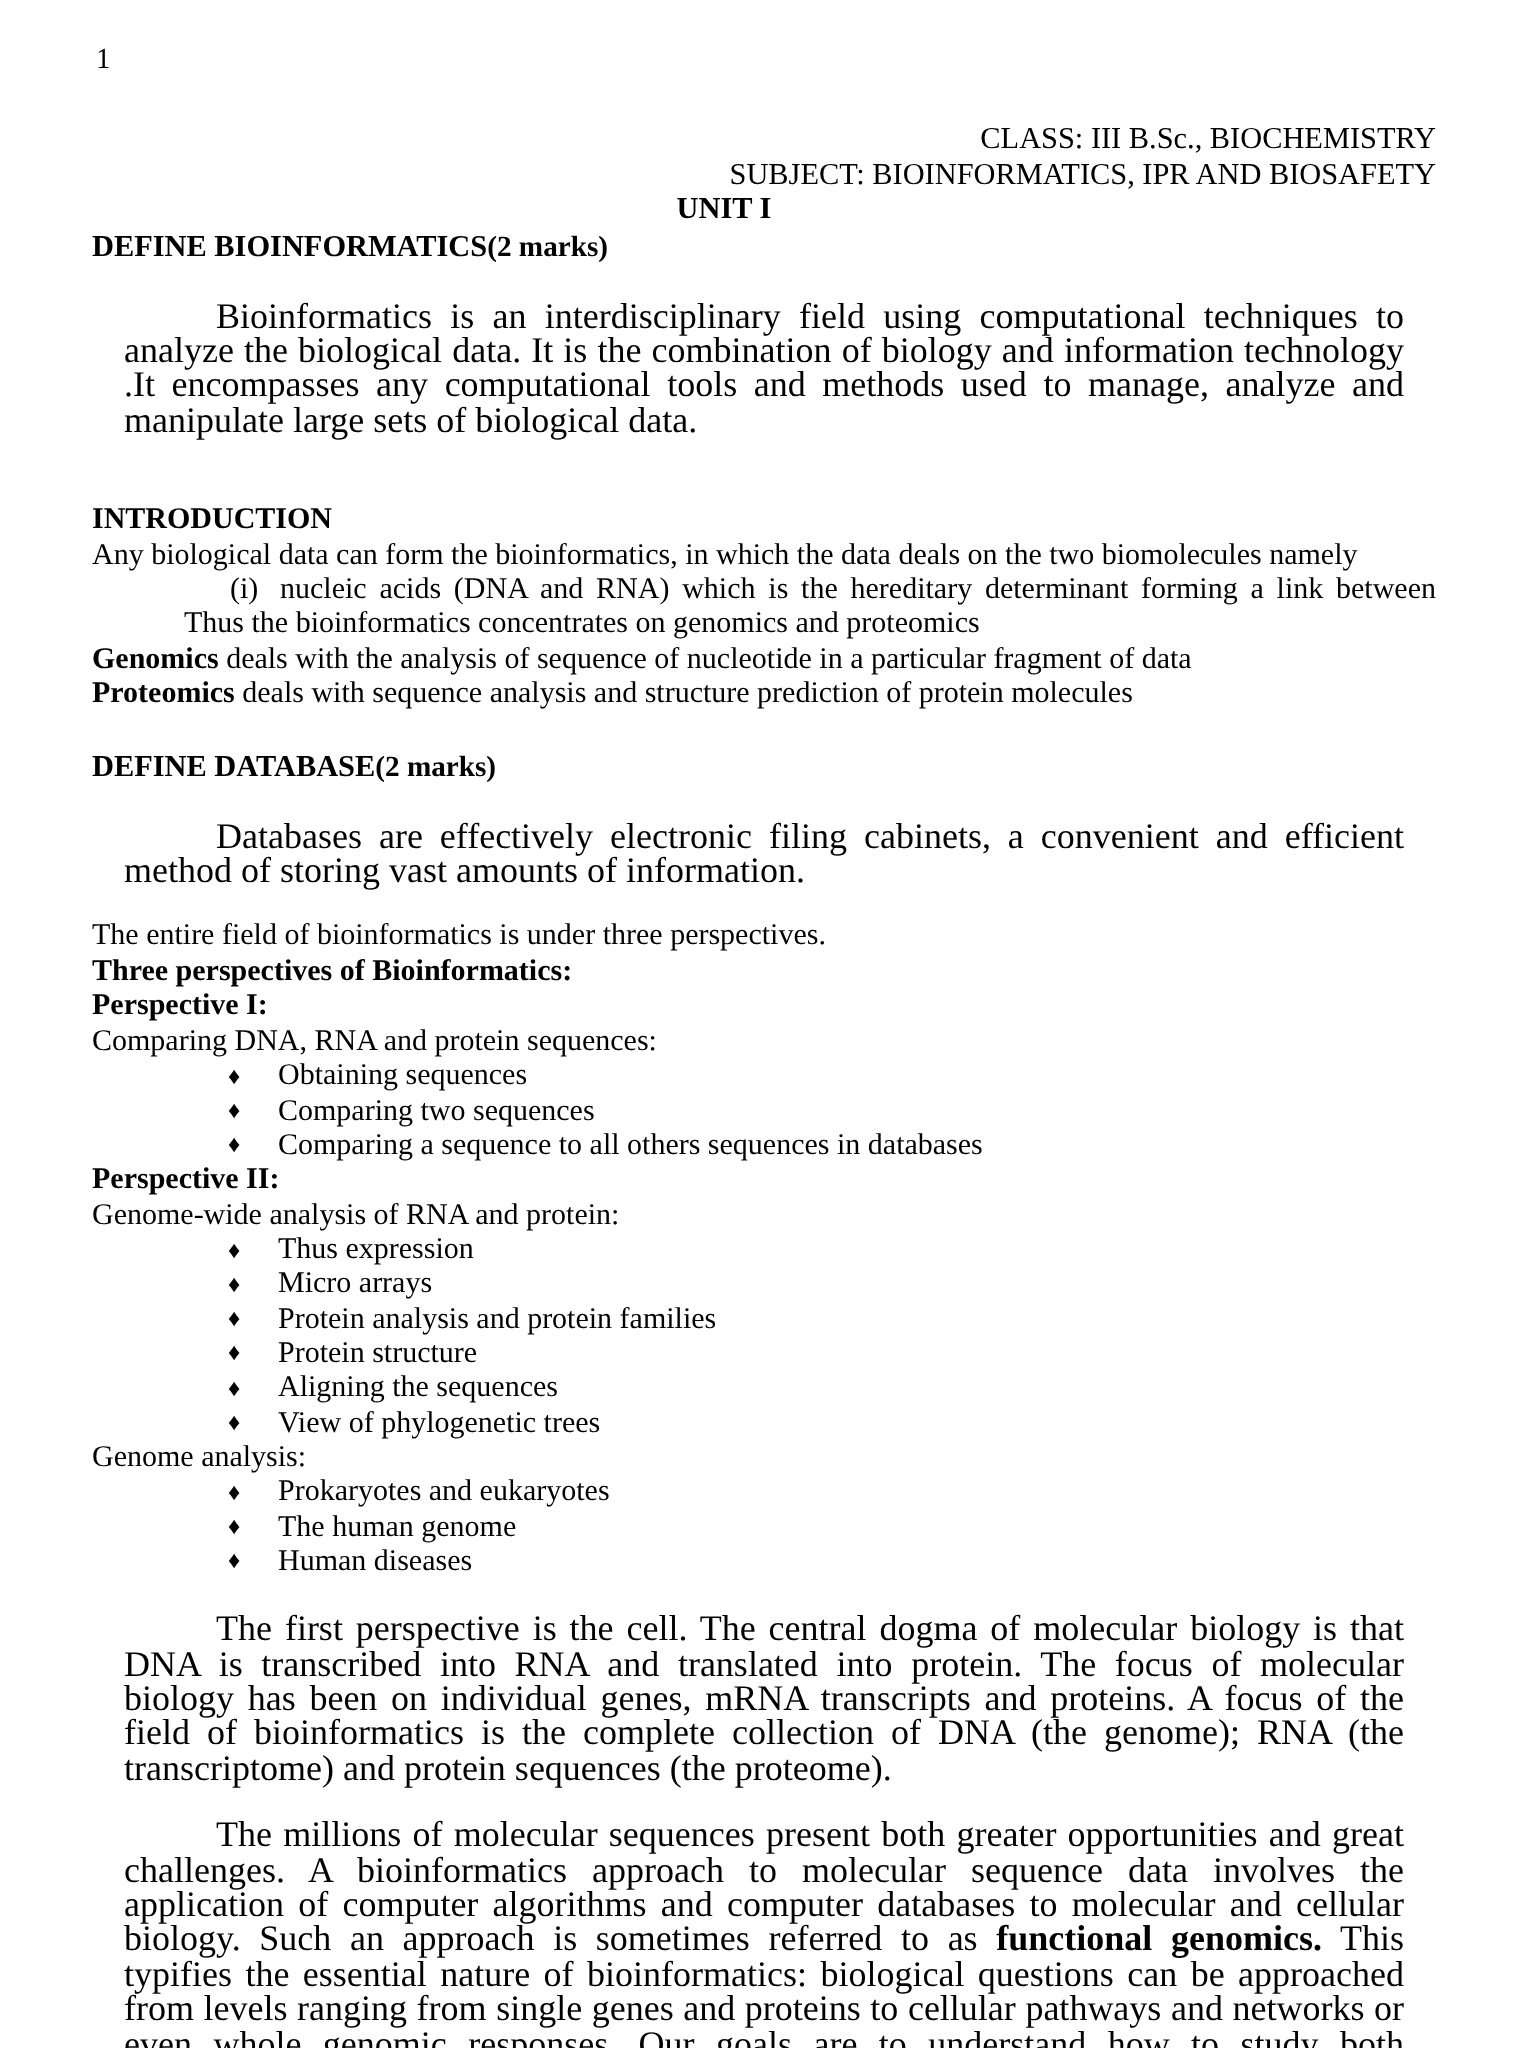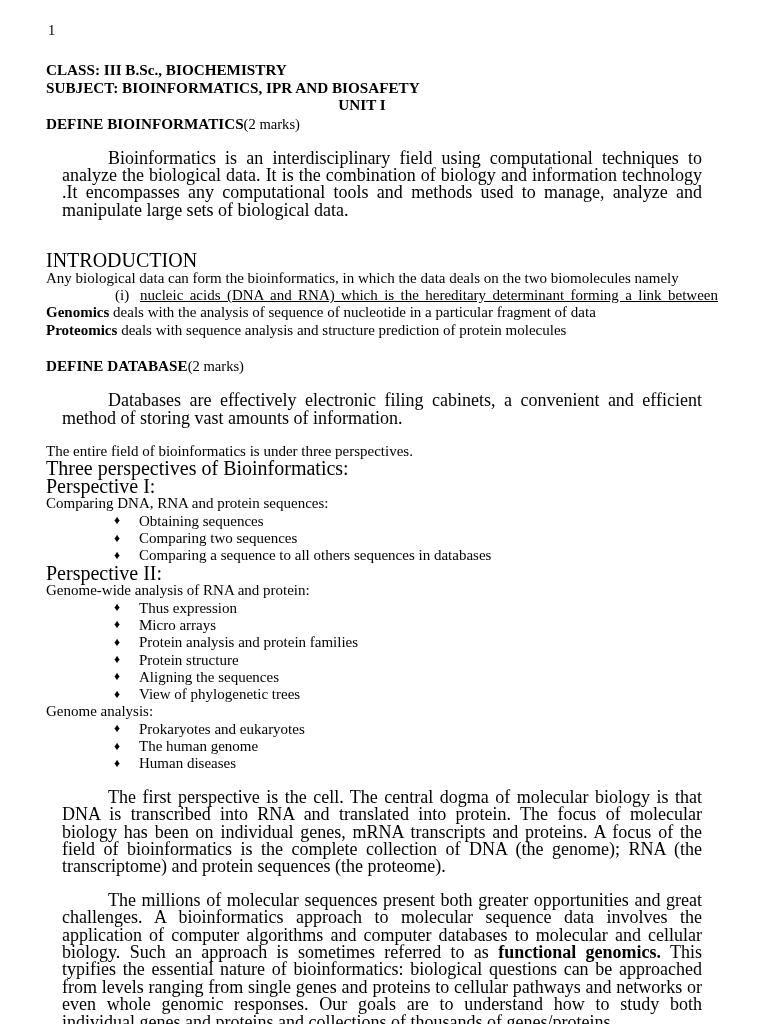--- a/index.html
+++ b/index.html
@@ -32,43 +32,44 @@
     margin: 0 0 22px 2px;
   }
 
   .doc-body {
     font-size: 15px;
     line-height: 17.3px;
   }
 
   
   .head-line {
-    font-weight: bold;
+    font-weight: normal;
     font-size: 15.2px;
     line-height: 17.5px;
     white-space: nowrap;
+    text-align: right;
   }
   .unit-line {
     font-weight: bold;
     font-size: 15.2px;
     line-height: 17.5px;
     text-align: center;
     padding-right: 40px;
   }
 
   .head-row {
     display: flex;
     justify-content: flex-start;
     align-items: baseline;
     font-weight: bold;
     font-size: 15.2px;
     line-height: 19px;
   }
   .head-row .marks {
-    font-weight: normal;
+    font-weight: bold;
     font-size: 14.6px;
   }
   .head-row.row-db .marks { padding-right: 0px; }
   .head-row.row-bi .marks { padding-right: 13px; }
 
   
   p.para {
     margin: 16px;
     text-align: justify;
     text-justify: inter-word;
@@ -101,21 +102,20 @@
   .roman-text {
     flex: 1 1 auto;
     text-align: justify;
     text-justify: inter-word;
     padding-right: 0px;
   }
   .roman-text > span { display: block; }
   .roman-text .just { 
     text-align: justify;
     text-align-last: justify;
-    text-decoration: underline;
   }
 
   .thus-line {
     margin: 0;
     padding-left: 46px;
     font-size: 15px;
     line-height: 17.4px;
   }
 
   
@@ -133,22 +133,22 @@
   ul.dia li .dia-marker {
     position: absolute;
     left: 68px;
     top: -0.5px;
     font-size: 12px;
     line-height: 17.3px;
   }
 
   .sub-head {
     margin: 0;
-    font-weight: normal;
-    font-size: 20px;
+    font-weight: bold;
+    font-size: 15px;
     line-height: 17.5px;
   }
 
   .centered-bold {
     text-align: right;
     font-weight: bold;
     font-size: 17px;
     line-height: 18px;
     padding-right: 40px;
   }
@@ -184,20 +184,21 @@
     <p class="plain">Any biological data can form the bioinformatics, in which the data deals on the two biomolecules namely</p>
 
     <div class="roman-item">
       <span class="roman-marker">(i)</span>
       <span class="roman-text">
         <span class="just">nucleic acids (DNA and RNA) which is the hereditary determinant forming a link between</span>
       </span>
     </div>
 
 
+    <p class="thus-line">Thus the bioinformatics concentrates on genomics and proteomics</p>
 
     <p class="plain"><span class="bold">Genomics</span><span> deals with the analysis of sequence of nucleotide in a particular fragment of data</span></p>
 
     <p class="plain"><span class="bold">Proteomics</span><span> deals with sequence analysis and structure prediction of protein molecules</span></p>
 
     <div class="spacer-md"></div>
 
     <div class="head-row row-db">
       <span>DEFINE DATABASE</span>
       <span class="marks">(2 marks)</span>

